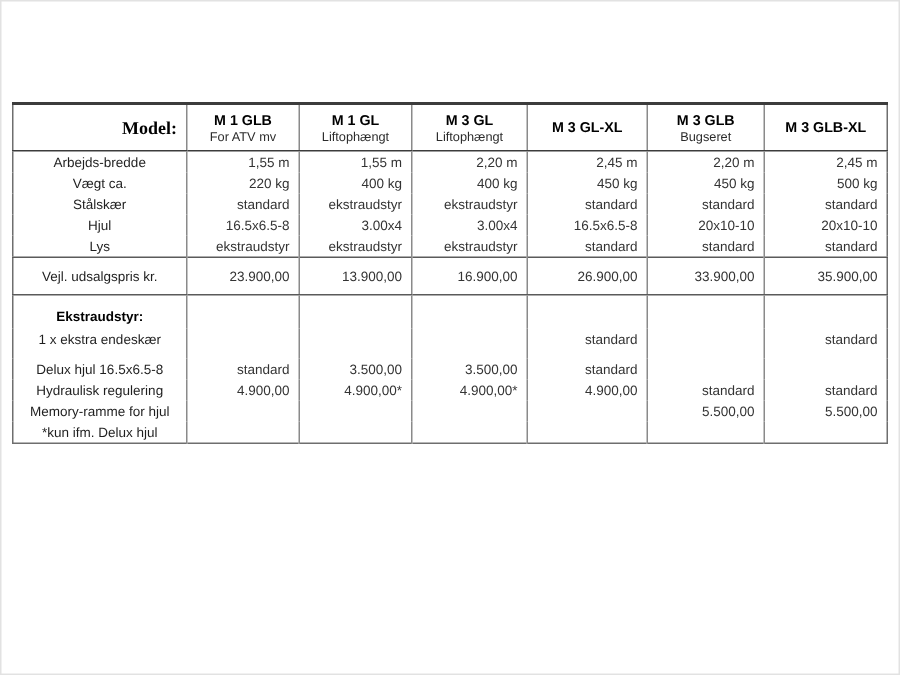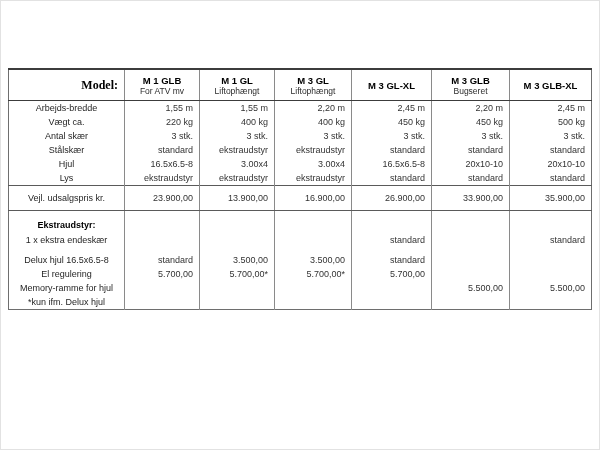--- a/index.html
+++ b/index.html
@@ -115,29 +115,20 @@
       <tr class="spec-row">
         <td class="label-cell">Vægt ca.</td>
         <td class="val">220 kg</td>
         <td class="val">400 kg</td>
         <td class="val">400 kg</td>
         <td class="val">450 kg</td>
         <td class="val">450 kg</td>
         <td class="val">500 kg</td>
       </tr>
       <tr class="spec-row">
-        <td class="label-cell">Antal skær</td>
-        <td class="val">3 stk.</td>
-        <td class="val">3 stk.</td>
-        <td class="val">3 stk.</td>
-        <td class="val">3 stk.</td>
-        <td class="val">3 stk.</td>
-        <td class="val">3 stk.</td>
-      </tr>
-      <tr class="spec-row">
         <td class="label-cell">Stålskær</td>
         <td class="val">standard</td>
         <td class="val">ekstraudstyr</td>
         <td class="val">ekstraudstyr</td>
         <td class="val">standard</td>
         <td class="val">standard</td>
         <td class="val">standard</td>
       </tr>
       <tr class="spec-row">
         <td class="label-cell">Hjul</td>
@@ -187,27 +178,27 @@
       <tr class="extras-row">
         <td class="label-cell">Delux hjul 16.5x6.5-8</td>
         <td class="val">standard</td>
         <td class="val">3.500,00</td>
         <td class="val">3.500,00</td>
         <td class="val">standard</td>
         <td class="val"></td>
         <td class="val"></td>
       </tr>
       <tr class="extras-row">
-        <td class="label-cell">El regulering</td>
-        <td class="val">5.700,00</td>
-        <td class="val">5.700,00*</td>
-        <td class="val">5.700,00*</td>
-        <td class="val">5.700,00</td>
-        <td class="val"></td>
-        <td class="val"></td>
+        <td class="label-cell">Hydraulisk regulering</td>
+        <td class="val">4.900,00</td>
+        <td class="val">4.900,00*</td>
+        <td class="val">4.900,00*</td>
+        <td class="val">4.900,00</td>
+        <td class="val">standard</td>
+        <td class="val">standard</td>
       </tr>
       <tr class="extras-row">
         <td class="label-cell">Memory-ramme for hjul</td>
         <td class="val"></td>
         <td class="val"></td>
         <td class="val"></td>
         <td class="val"></td>
         <td class="val">5.500,00</td>
         <td class="val">5.500,00</td>
       </tr>

